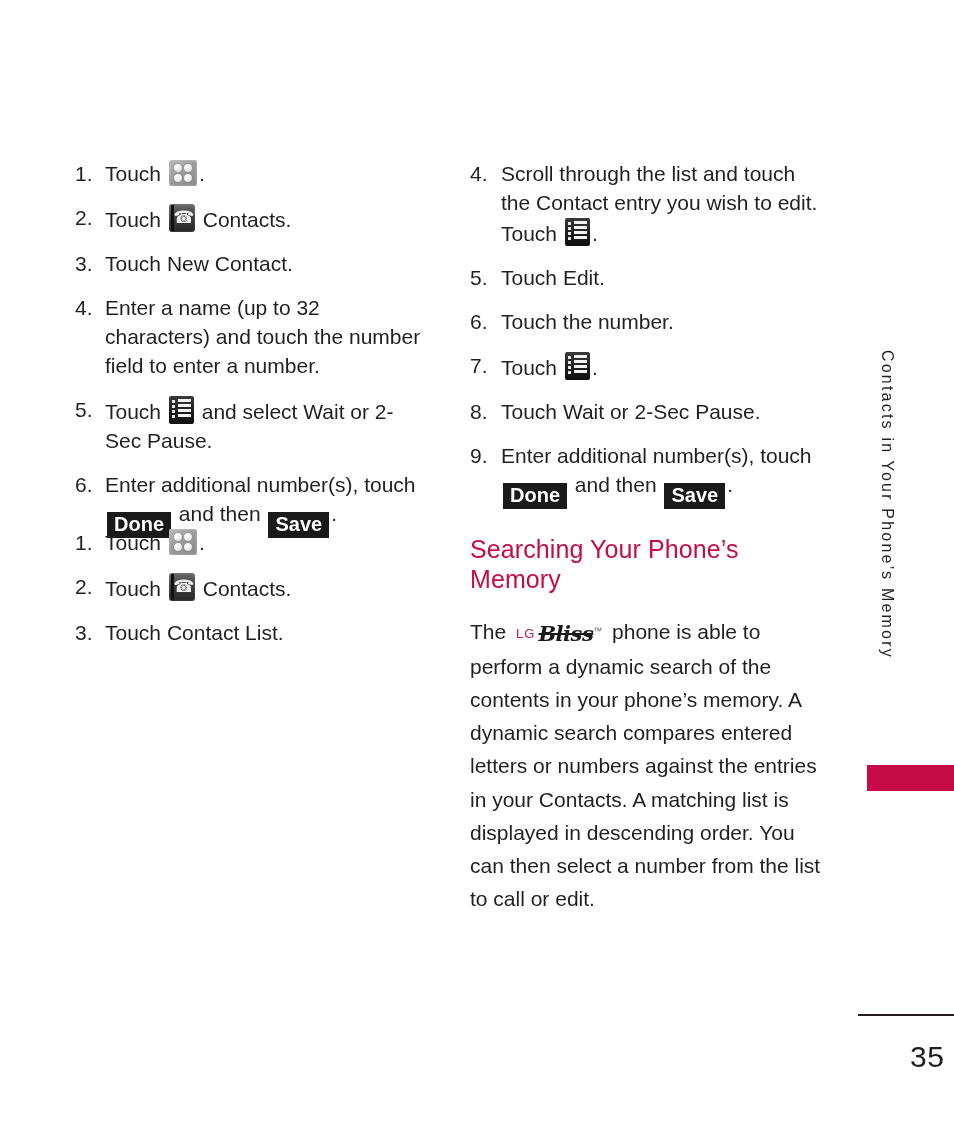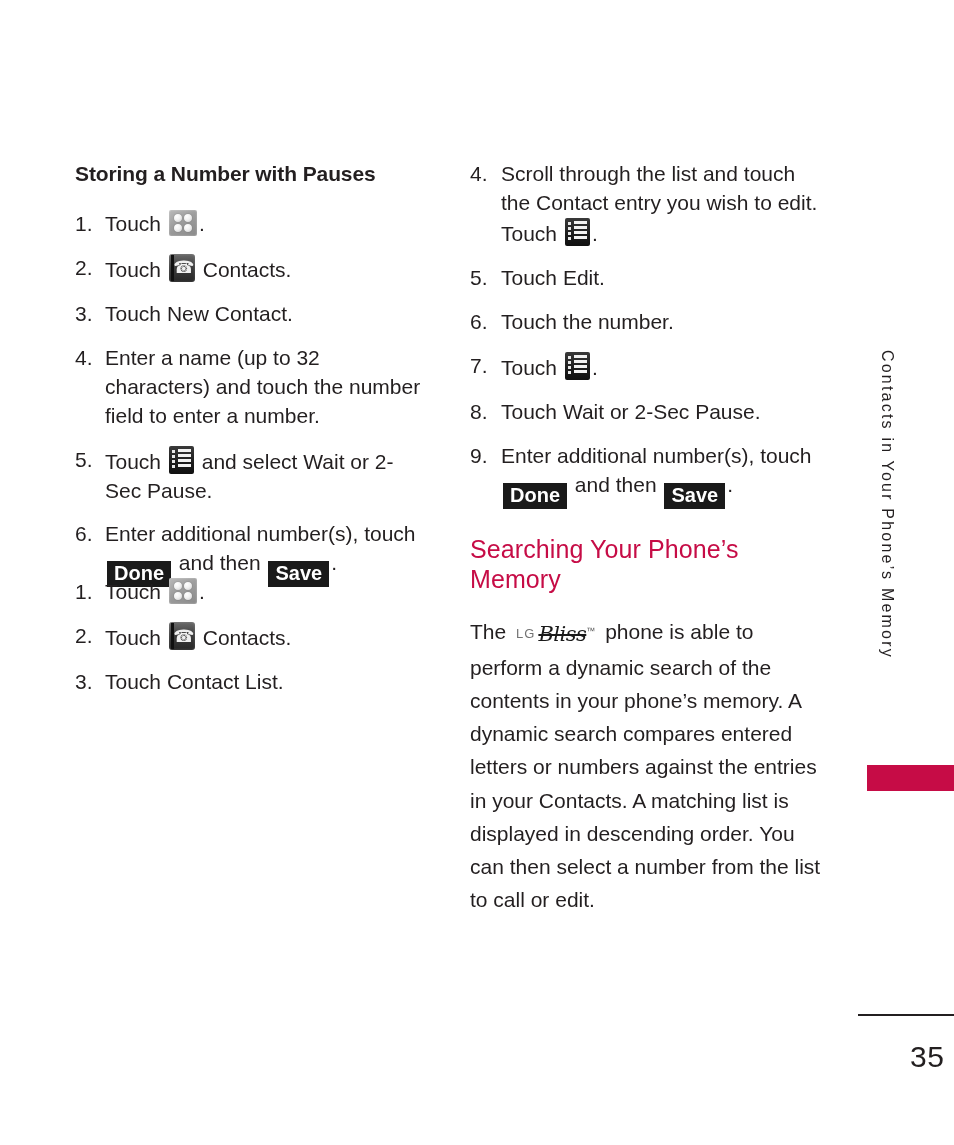--- a/index.html
+++ b/index.html
@@ -171,28 +171,28 @@
   
   .lg-bliss {
     display:inline-block;
     vertical-align: -2px;
     white-space: nowrap;
     margin: 0 4px;
   }
   .lg-bliss .lg {
     font-size: 13px;
     letter-spacing: 1px;
-    color: #737373;
+    color: #be185d;
     font-family: "Liberation Sans", sans-serif;
     vertical-align: 3px;
   }
   .lg-bliss .bliss {
     font-family: "DejaVu Serif", serif;
     font-style: italic;
-    font-weight: normal;
+    font-weight: bold;
     font-size: 21px;
     letter-spacing: -0.5px;
     color: #1a1a1a;
     margin-left: 3px;
     text-decoration: line-through;
     text-decoration-thickness: 1.5px;
   }
   .lg-bliss .tm {
     font-size: 9px;
     vertical-align: 7px;
@@ -240,21 +240,20 @@
     letter-spacing: 0.5px;
   }
 </style>
 </head>
 <body>
 
 <div class="page">
 
   <div class="col col-left">
 
-    <h2 class="section-head">Storing a Number with Pauses</h2>
 
     <ol class="steps">
 
       <li class="step">
         <span class="num">1.</span><span>Touch </span><span class="icon-inline ic-grid"><i></i><i></i><i></i><i></i></span><span>.</span>
       </li>
 
       <li class="step">
         <span class="num">2.</span><span>Touch </span><span class="icon-inline ic-phone"><span>☎</span></span>
         <b>Contacts</b><span>.</span>

